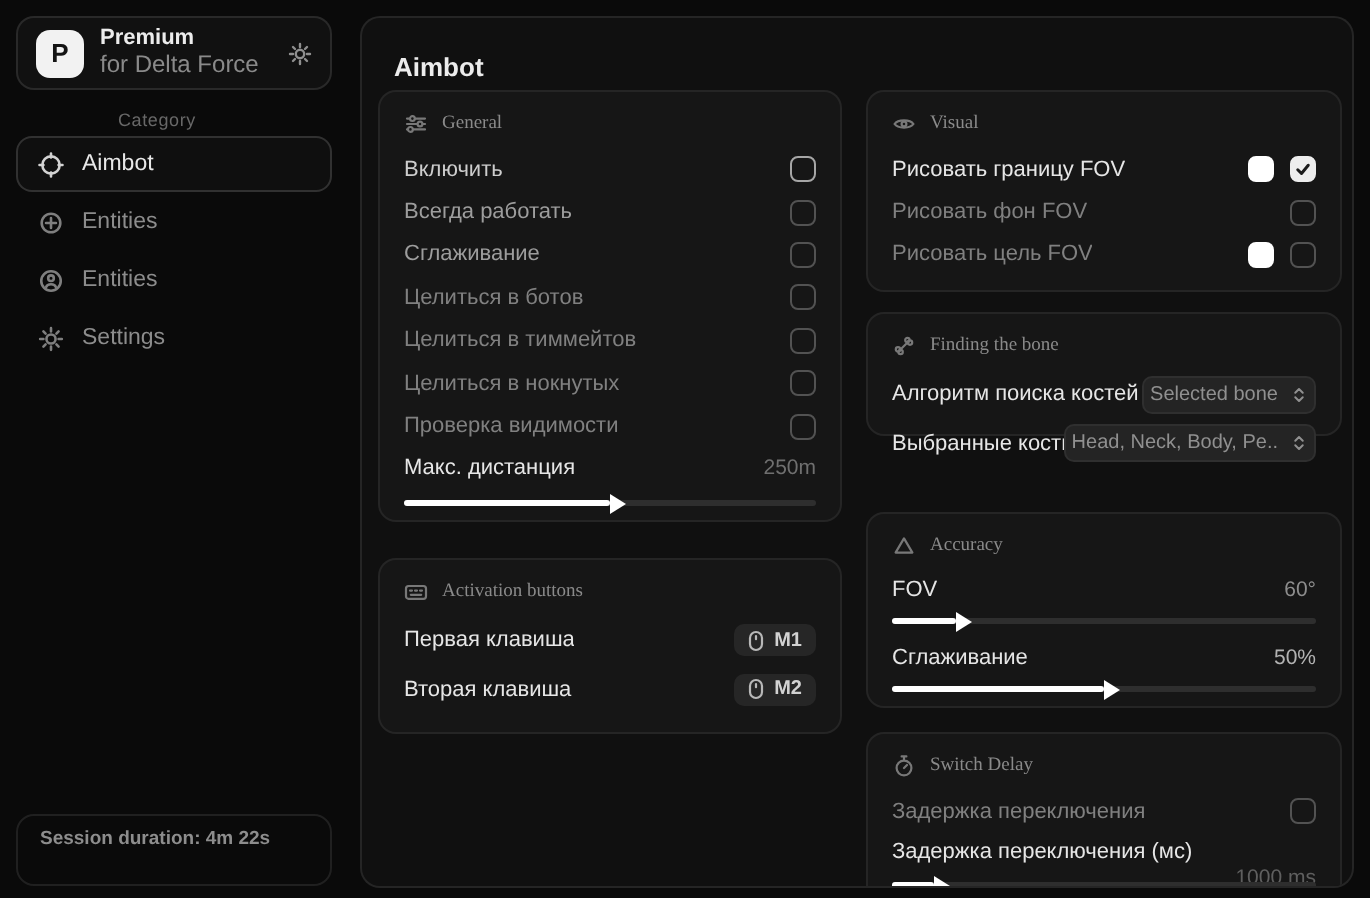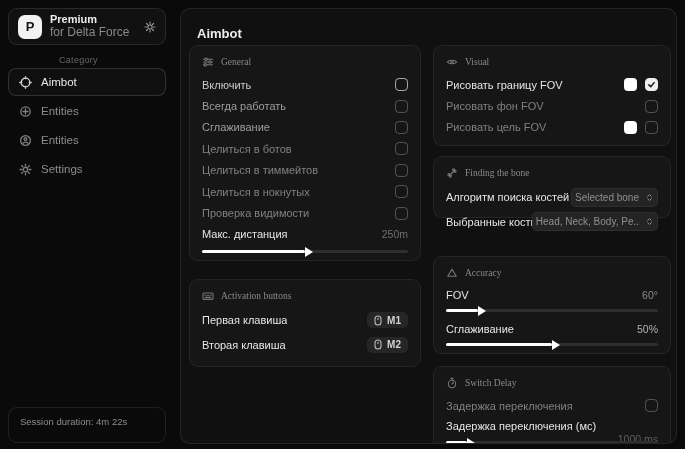--- a/index.html
+++ b/index.html
@@ -34,22 +34,22 @@
     display:flex; align-items:center; gap:9px; padding:0 10px;
     color:#8c8c8c; font-size:11.5px; cursor:pointer;
   }
   .nav-item.active {
     border-color:rgba(255,255,255,.14); background:rgba(255,255,255,.025); color:#e8e8e8;
   }
   .nav-item .nico { display:flex; opacity:.9; }
   .session-card {
     position:absolute; left:8px; top:407px; width:158px; height:36px;
     border:1px solid rgba(255,255,255,.09); border-radius:9px;
-    display:flex; align-items:center; padding:6px 11px 14px;
-    font-size:9.5px; color:#8d8d8d;
+    display:flex; align-items:flex-start; padding:6px 11px 14px;
+    font-size:9.5px; color:#8d8d8d;font-weight:bold;
   }
   
   .panel {
     position:absolute; left:180px; top:8px; width:497px; height:436px;
     border:1px solid rgba(255,255,255,.09); border-radius:10px; background:#101010;
     overflow:hidden;
   }
   .panel-title { position:absolute; left:16px; top:17px; font-size:13px; font-weight:bold; color:#ececec; }
   .card {
     position:absolute; background:#161616; border:1px solid rgba(255,255,255,.065);

